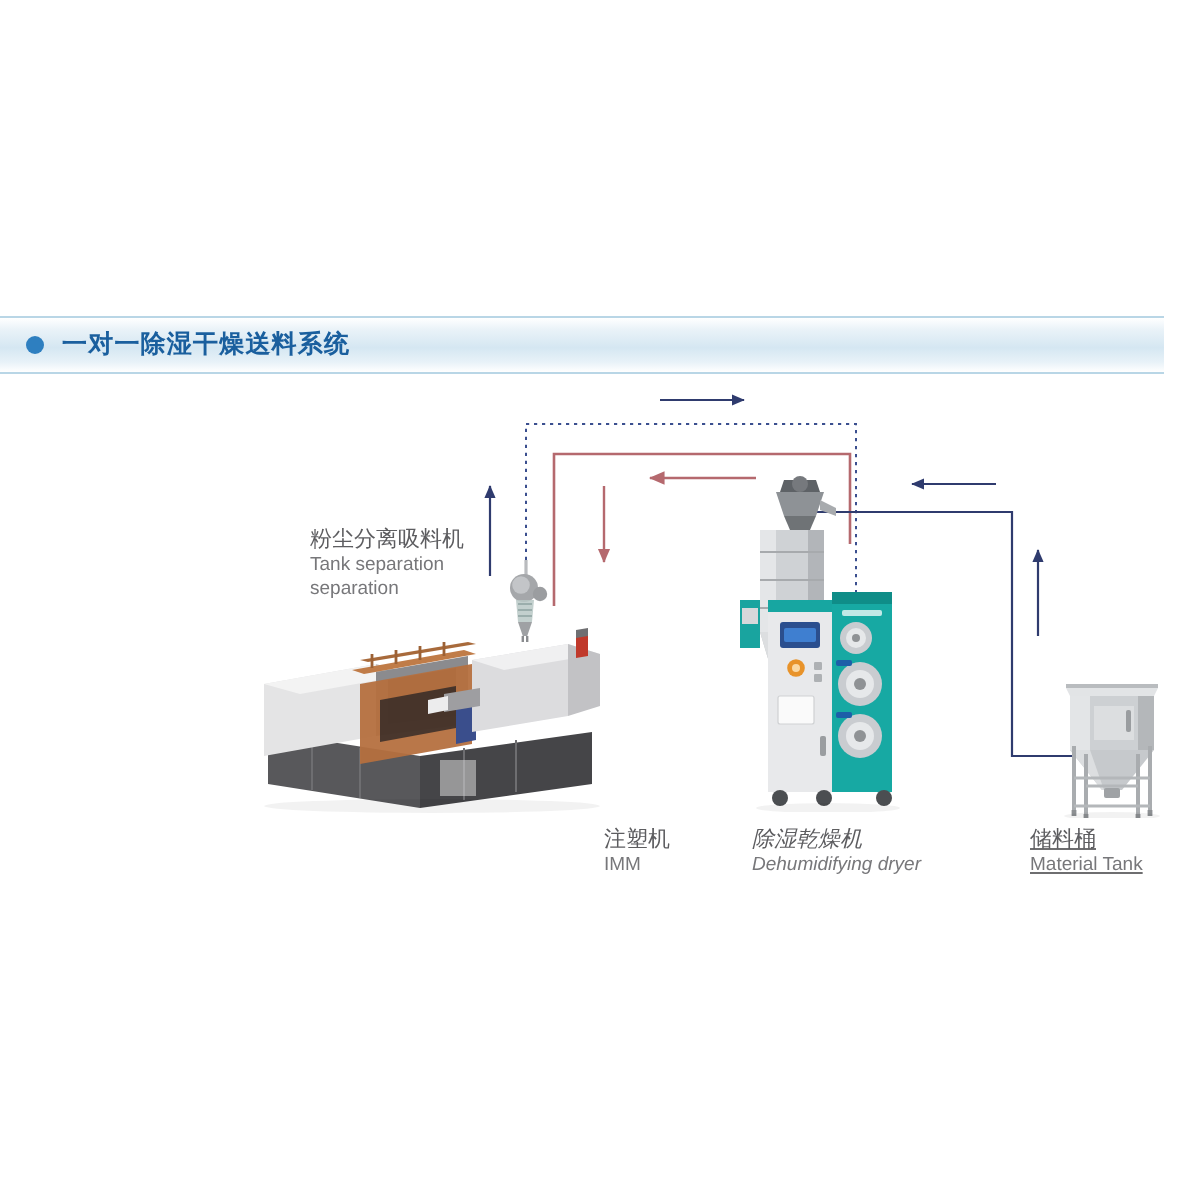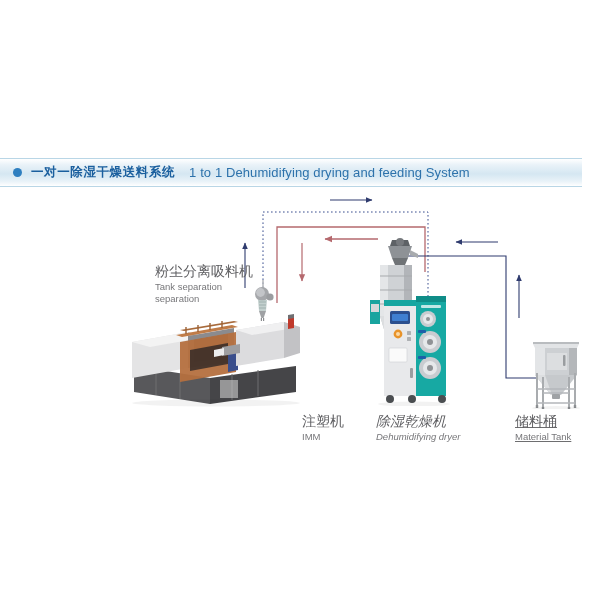--- a/index.html
+++ b/index.html
@@ -28,21 +28,21 @@
   #header .en{
     font-size:13px;color:#2d72ab;margin-left:14px;white-space:nowrap;
     letter-spacing:.1px;
   }
 
   
   #flow{position:absolute;left:0;top:0;width:600px;height:600px;}
 
   
   .lbl{position:absolute;color:#6e6e70;line-height:1.28;white-space:nowrap;}
-  .lbl .cn{font-size:14px;color:#5d5d60;display:block;}
+  .lbl .cn{font-size:11px;color:#5d5d60;display:block;}
   .lbl .en{font-size:9.5px;color:#77777a;display:block;}
 
   #lbl-autoloader{left:155px;top:263px;}
   #lbl-imm{left:254px;top:413px;margin-left:48px;}
   #lbl-dryer{left:376px;top:413px;font-style:italic;}
   #lbl-tank{left:515px;top:413px;text-decoration:underline;}
 
   
   .equip{position:absolute;}
 
@@ -59,21 +59,20 @@
   #tank{left:525px;top:337px;width:62px;height:72px;}
 </style>
 </head>
 <body>
 
 <div id="stage">
 
   <div id="header">
     <span class="bullet"></span>
     <span class="cn">一对一除湿干燥送料系统</span>
-    <span class="en">1 to 1 Dehumidifying drying and feeding System</span>
   </div>
 
   <svg id="flow" viewBox="0 0 600 600">
     <defs>
       <marker id="ahNavy" markerWidth="7" markerHeight="7" refX="5.6" refY="3" orient="auto">
         <path d="M0,0.4 L6,3 L0,5.6 Z" fill="#2f3b6e"></path>
       </marker>
       <marker id="ahRed" markerWidth="7" markerHeight="7" refX="5.6" refY="3" orient="auto">
         <path d="M0,0.4 L6,3 L0,5.6 Z" fill="#b5696e"></path>
       </marker>

